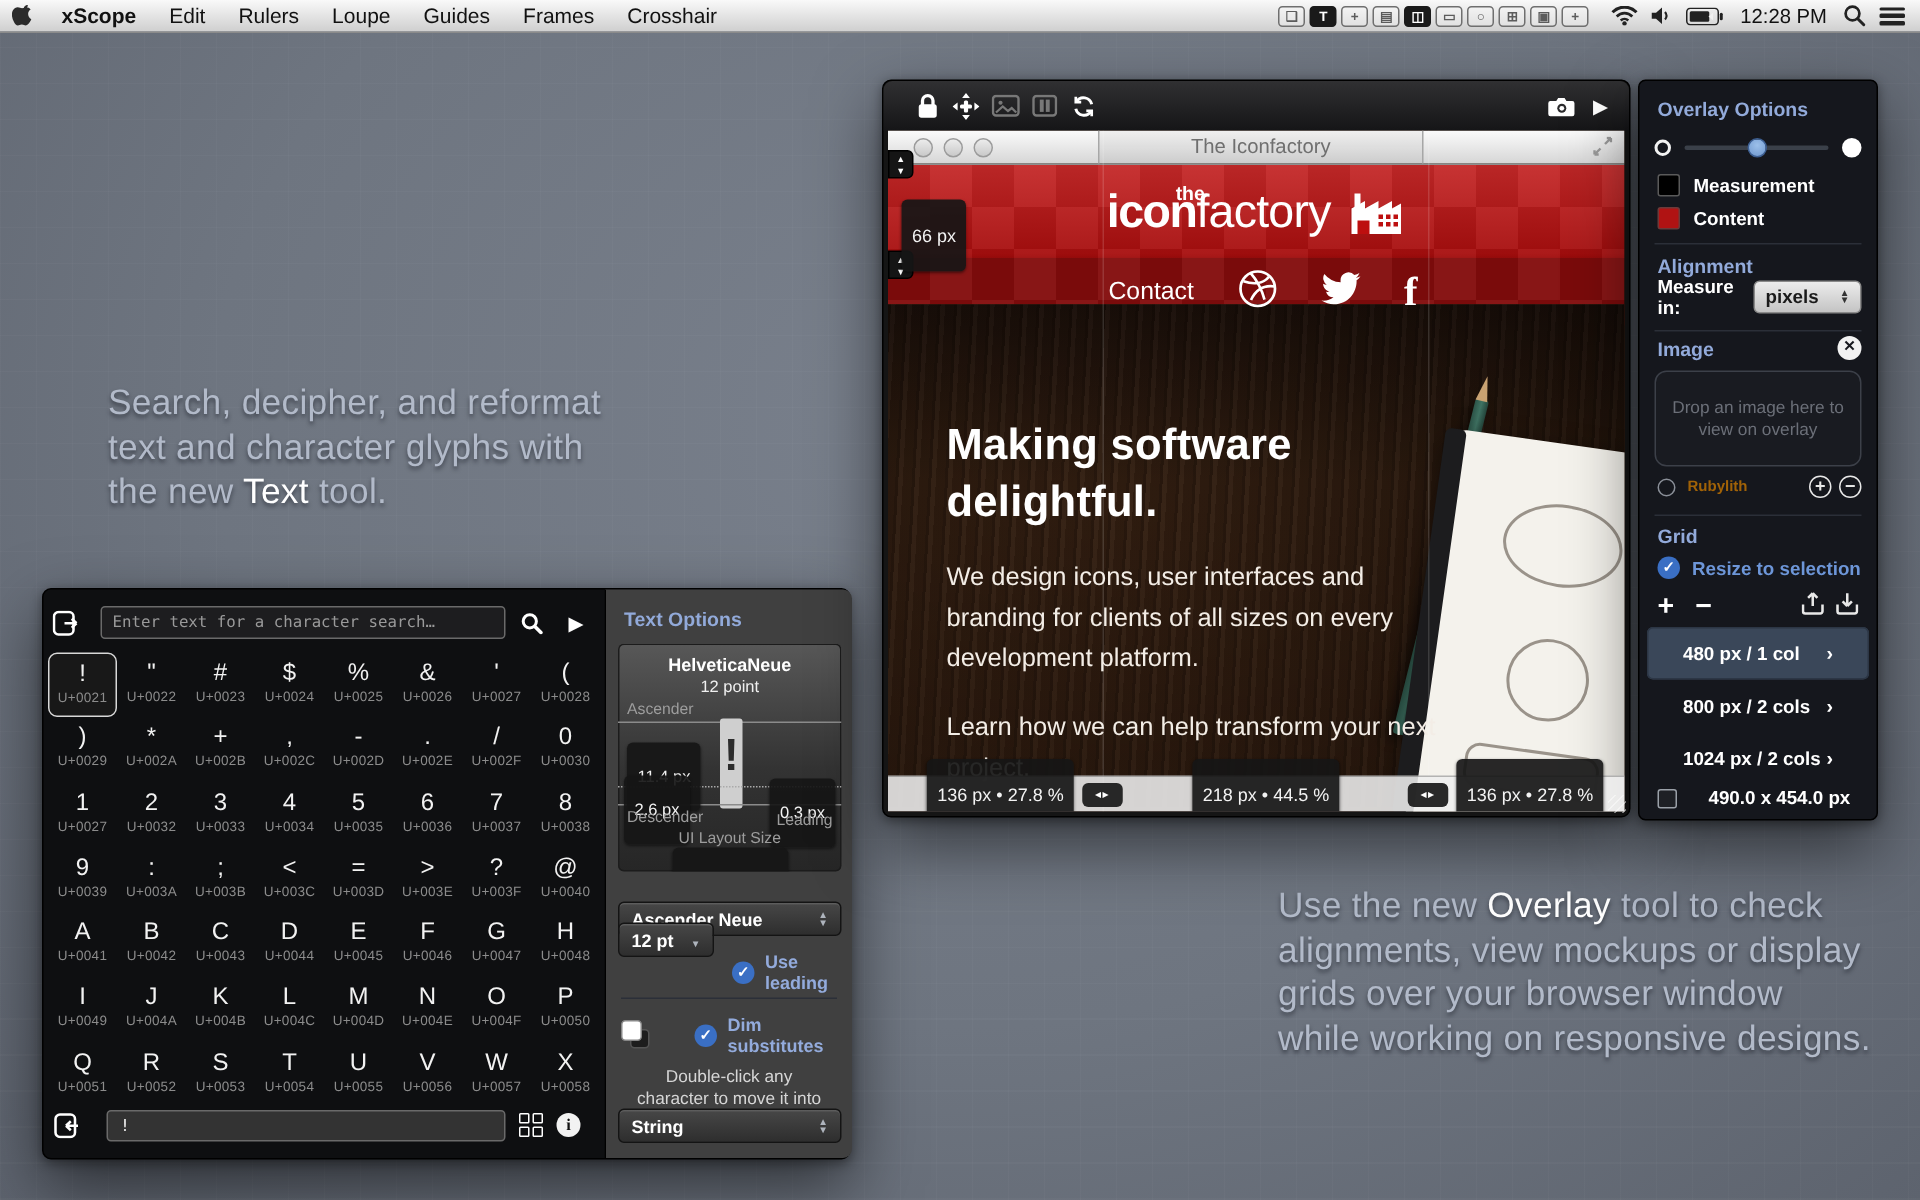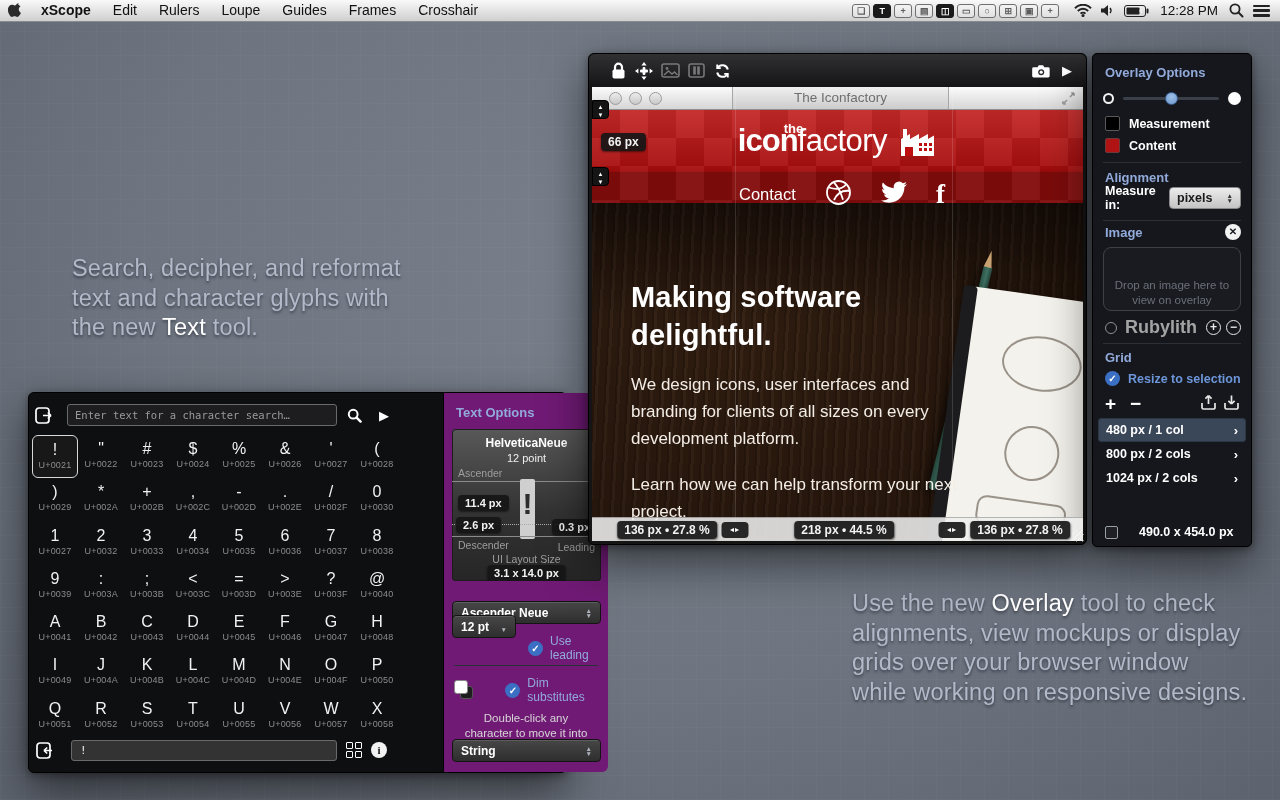--- a/index.html
+++ b/index.html
@@ -37,22 +37,22 @@
     text-shadow:0 2px 3px rgba(20,24,32,.55); letter-spacing:.2px; }
   .caption .em { color:#ffffff; }
   .caption-left { left:72px; top:254px; }
   .caption-right { left:852px; top:589px; }
 
   
   .hud { position:absolute; background:#101114; border:1px solid #000; border-radius:6px;
     box-shadow:0 18px 45px rgba(0,0,0,.55), 0 2px 8px rgba(0,0,0,.4); }
   .blue-head { color:#92aada; font-weight:bold; font-size:13px; }
   .divider { position:absolute; left:10px; right:10px; height:1px; background:#2b2f38; }
-  .badge { background:rgba(22,22,22,.92); border-radius:4px; color:#f3f3f3; font-weight:bold;
-    font-size:11px; padding:2px 7px; white-space:nowrap; box-shadow:0 1px 2px rgba(0,0,0,.5); }
+  .badge { background:rgba(22,22,22,.92); border-radius:4px; color:#f3f3f3; font-weight:normal;
+    font-size:11px; padding:17px 7px; white-space:nowrap; box-shadow:0 1px 2px rgba(0,0,0,.5); }
   .checkcircle { width:15px; height:15px; border-radius:50%; background:#3a6fc4; color:#fff;
     font-size:10px; line-height:15px; text-align:center; font-weight:bold; flex:0 0 auto; }
   .stepper { display:inline-flex; flex-direction:column; line-height:5px; font-size:6.5px; color:#aeb4bd; }
 
   
   .textwin { left:28px; top:392px; width:539px; height:381px; background:#0e0f11; }
   .palette { position:absolute; left:0; top:0; width:374px; height:100%; }
   .pal-topbar { position:absolute; left:0; top:8px; width:100%; height:28px; display:flex; align-items:center; }
   .search-field { width:270px; height:22px; margin-left:8px; background:#1d1d1f; border:1px solid #6a6a6a;
     border-radius:3px; color:#9a9a9a; font-family:"DejaVu Sans Mono", monospace; font-size:10.5px;
@@ -68,39 +68,39 @@
   .pal-bottombar { position:absolute; left:0; bottom:9px; width:100%; height:26px; display:flex; align-items:center; }
   .out-field { width:266px; height:21px; margin-left:10px; background:#333; border:1px solid #6a6a6a;
     border-radius:3px; color:#eee; font-family:"DejaVu Sans Mono", monospace; font-size:11px; padding:0 8px; line-height:19px; }
   .grid4 { width:16px; height:16px; display:grid; grid-template-columns:7px 7px; grid-template-rows:7px 7px; gap:2px; }
   .grid4 i { border:1.5px solid #fff; border-radius:1px; }
   .infobtn { width:16px; height:16px; border-radius:50%; background:#f2f2f2; color:#111;
     font-size:11px; font-weight:bold; text-align:center; line-height:16px; font-family:"Liberation Serif", serif; }
 
   
   .textopts { position:absolute; left:374px; top:0; width:165px; height:100%;
-    background:#701a75; border-left:1px solid #000; border-radius:0 6px 6px 0;margin-left:40px; }
+    background:#404040; border-left:1px solid #000; border-radius:0 6px 6px 0; }
   .to-title { position:absolute; left:12px; top:12px; }
   .fontcard { position:absolute; left:8px; top:36px; width:149px; height:152px; border-radius:4px;
     background:linear-gradient(#585858, #333 55%, #262626); box-shadow:inset 0 0 0 1px #1c1c1c; overflow:hidden; }
   .fc-name { position:absolute; top:7px; width:100%; text-align:center; color:#fff; font-weight:bold; font-size:12px; }
   .fc-size { position:absolute; top:23px; width:100%; text-align:center; color:#f0f0f0; font-size:11px; }
   .fc-lab { position:absolute; color:#9d9d9d; font-size:10.5px; }
   .fc-line { position:absolute; left:0; right:0; height:1px; background:#8b8b8b; }
   .fc-line.dotted { background:none; border-top:1px dotted #aaa; }
   .fc-bar { position:absolute; left:68px; top:50px; width:15px; height:60px; background:#cicic1;
     background:#cfcfcf; border-radius:2px; }
   .fc-bar span { position:absolute; width:100%; text-align:center; top:8px; font-size:30px; color:#2c2c2c; font-weight:bold; }
   .fc-badge { position:absolute; }
   .dropdown { position:absolute; height:23px; background:linear-gradient(#474747,#2e2e2e);
     border:1px solid #141414; box-shadow:inset 0 1px 0 rgba(255,255,255,.12); border-radius:4px;
     color:#fff; font-weight:bold; font-size:12px; display:flex; align-items:center; padding:0 8px; }
   .dropdown .stepper { margin-left:auto; }
   .checkrow { position:absolute; display:flex; align-items:center; gap:7px; }
-  .checkrow .lbl { color:#93abdc; font-weight:normal; font-size:12px; }
+  .checkrow .lbl { color:#93abdc; font-weight:bold; font-size:12px; }
   .swatchpair { position:relative; width:20px; height:20px; }
   .swatchpair .back { position:absolute; left:6px; top:6px; width:13px; height:13px; background:#1d1d1d;
     border:1px solid #555; border-radius:3px; }
   .swatchpair .front { position:absolute; left:0; top:0; width:14px; height:14px; background:#fff;
     border:1px solid #888; border-radius:3px; }
   .helptext { position:absolute; left:0; width:100%; text-align:center; color:#d6d6d6; font-size:11.5px; line-height:15px; }
 
   
   .overlaywin { left:588px; top:53px; width:499px; height:492px; background:#151515; border-radius:6px; }
   .ow-toolbar { position:absolute; left:0; top:0; width:100%; height:33px;
@@ -173,33 +173,33 @@
   .swrow .lbl { color:#fff; font-weight:bold; font-size:12.5px; }
   .measurerow { position:absolute; left:12px; right:10px; display:flex; align-items:center; }
   .measurerow .lbl { color:#fff; font-weight:bold; font-size:12.5px; }
   .lightdd { margin-left:auto; height:22px; min-width:72px; background:linear-gradient(#ececec,#c4c4c4);
     border:1px solid #8a8a8a; border-radius:4px; color:#1a1a1a; font-weight:bold; font-size:12.5px;
     display:flex; align-items:center; padding:0 7px; gap:8px; }
   .lightdd .stepper { color:#333; margin-left:auto; }
   .xcircle { margin-left:auto; width:16px; height:16px; border-radius:50%; background:#f2f2f2; color:#15171d;
     text-align:center; line-height:16px; font-size:10px; font-weight:bold; }
   .dropzone { position:absolute; left:10px; right:10px; height:64px; border:1px solid #3c4049; border-radius:8px;
-    background:rgba(255,255,255,.02); text-align:center; color:#6b6f78; font-size:11.5px; line-height:15px; padding-top:30px; }
+    background:rgba(255,255,255,.02); text-align:center; color:#6b6f78; font-size:11.5px; line-height:15px; padding-top:17px; }
   .radiorow { position:absolute; left:12px; right:10px; display:flex; align-items:center; gap:8px; }
   .radio-o { width:12px; height:12px; border-radius:50%; border:1.5px solid #8a8f98; }
-  .radiorow .lbl { color:#a3a3a3; font-weight:bold; font-size:18px; }
+  .radiorow .lbl { color:#a16207; font-weight:bold; font-size:10px; }
   .pmcircle { width:15px; height:15px; border-radius:50%; border:1.5px solid #e8e8e8; color:#e8e8e8;
     text-align:center; line-height:12px; font-size:12px; font-weight:bold; }
   .bluechk-row { position:absolute; left:12px; display:flex; align-items:center; gap:8px; }
   .bluechk-row .lbl { color:#6d96d8; font-weight:bold; font-size:12.5px; }
   .pm-row { position:absolute; left:12px; right:12px; display:flex; align-items:center; }
   .pm { color:#fff; font-size:19px; font-weight:bold; line-height:16px; margin-right:14px; }
   .tray { margin-left:auto; }
   .gridlist { position:absolute; left:5px; right:5px; }
-  .griditem { height:24px; display:flex; align-items:center; padding:0 8px; border-radius:4px;
+  .griditem { height:35px; display:flex; align-items:center; padding:0 24px; border-radius:4px;
     color:#fff; font-weight:bold; font-size:12.5px; }
   .griditem.sel { background:#3a4759; box-shadow:inset 0 0 0 1px #2c3645; }
   .griditem .chev { margin-left:auto; font-size:13px; }
   .chkrow { position:absolute; left:12px; display:flex; align-items:center; gap:9px; }
   .chkbox { width:13px; height:13px; border:1.5px solid #9aa0a8; border-radius:2px; background:rgba(255,255,255,.04); }
   .chkrow .lbl { color:#fff; font-weight:bold; font-size:12.5px;margin-left:12px; }
 </style>
 </head>
 <body>
 

